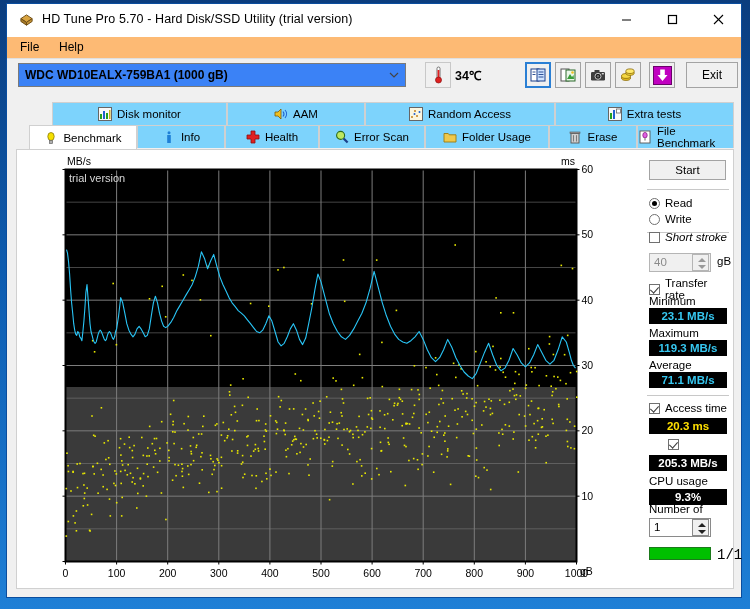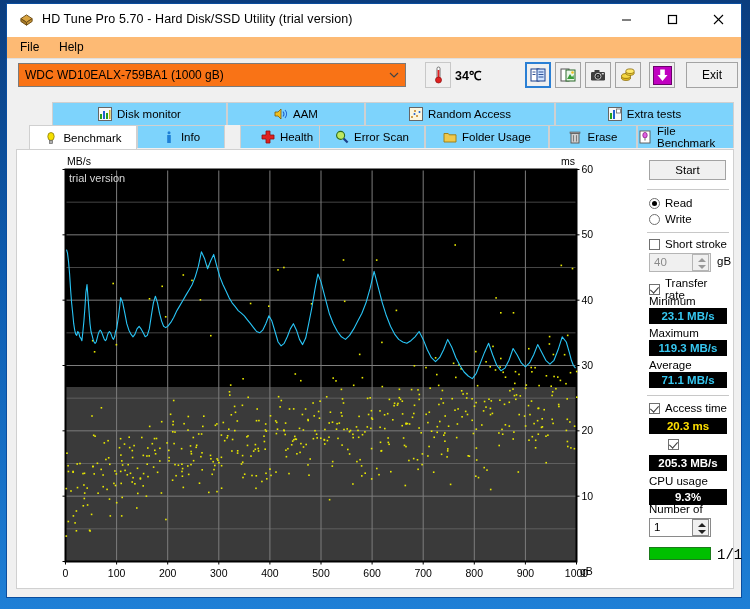--- a/index.html
+++ b/index.html
@@ -37,23 +37,23 @@
     height:21px;background:#fdba74;position:relative;
     border-bottom:1px solid #dfdfdf;
   }
   .menu-item{
     position:absolute;top:3px;font-size:12px;color:#000;padding:0 7px;cursor:default;
   }
   
   #toolbar{height:35px;background:#f0f0f0;position:relative;}
   #drive-select{
     position:absolute;left:11px;top:4px;width:388px;height:24px;
-    background:#f97316;border:1px solid #7a7a7a;box-sizing:border-box;
+    background:#3b82f6;border:1px solid #7a7a7a;box-sizing:border-box;
     font-size:12px;color:#000;line-height:22px;padding-left:6px;
-    display:flex;align-items:center;
+    display:flex;align-items:center;font-weight:bold;
   }
   #drive-chev{
     position:absolute;right:6px;top:6px;width:10px;height:10px;
   }
   #temp-box{
     position:absolute;left:418px;top:4px;height:24px;display:flex;align-items:center;gap:4px;
   }
   #temp-val{font-size:12.5px;font-weight:bold;color:#000;}
   .tbtn{
     position:absolute;top:3px;width:26px;height:26px;background:#f0f0f0;
@@ -325,21 +325,21 @@
       </div>
       <div class="tab" style="left:121px;width:88px;text-align:center;">
         <span class="ic">
           <svg width="14" height="14" viewBox="0 0 14 14">
             <circle cx="7" cy="2.7" r="1.5" fill="#1f7fd6"></circle>
             <rect x="5.2" y="5" width="3.6" height="8" fill="#1f7fd6"></rect>
           </svg>
         </span>
         <span>Info</span>
       </div>
-      <div class="tab" style="left:224px;width:94px;">
+      <div class="tab" style="left:209px;width:94px;">
         <span class="ic">
           <svg width="14" height="14" viewBox="0 0 14 14">
             <polygon points="5,1 9,1 9,5 13,5 13,9 9,9 9,13 5,13 5,9 1,9 1,5 5,5" fill="#e02020" stroke="#8a1010" stroke-width=".8"></polygon>
           </svg>
         </span>
         <span>Health</span>
       </div>
       <div class="tab" style="left:303px;width:106px;">
         <span class="ic">
           <svg width="14" height="14" viewBox="0 0 14 14">
@@ -1056,21 +1056,21 @@
         <span class="radio on"></span>
         <span>Read</span>
       </div>
       <div class="radio-row" style="top:58px;">
         <span class="radio"></span>
         <span>Write</span>
       </div>
 
       <div class="sep" style="top:77px;"></div>
 
-      <div class="chk-row" style="top:83px;">
+      <div class="chk-row" style="top:76px;font-style:italic;">
         <span class="chk"></span>
         <span>Short stroke</span>
       </div>
 
       <div id="stroke-spin">
         <span>40</span>
       </div>
       <div id="stroke-arrows">
         <span class="arrU" style="border-bottom-color:#999"></span>
         <span class="arrD" style="border-top-color:#999"></span>

